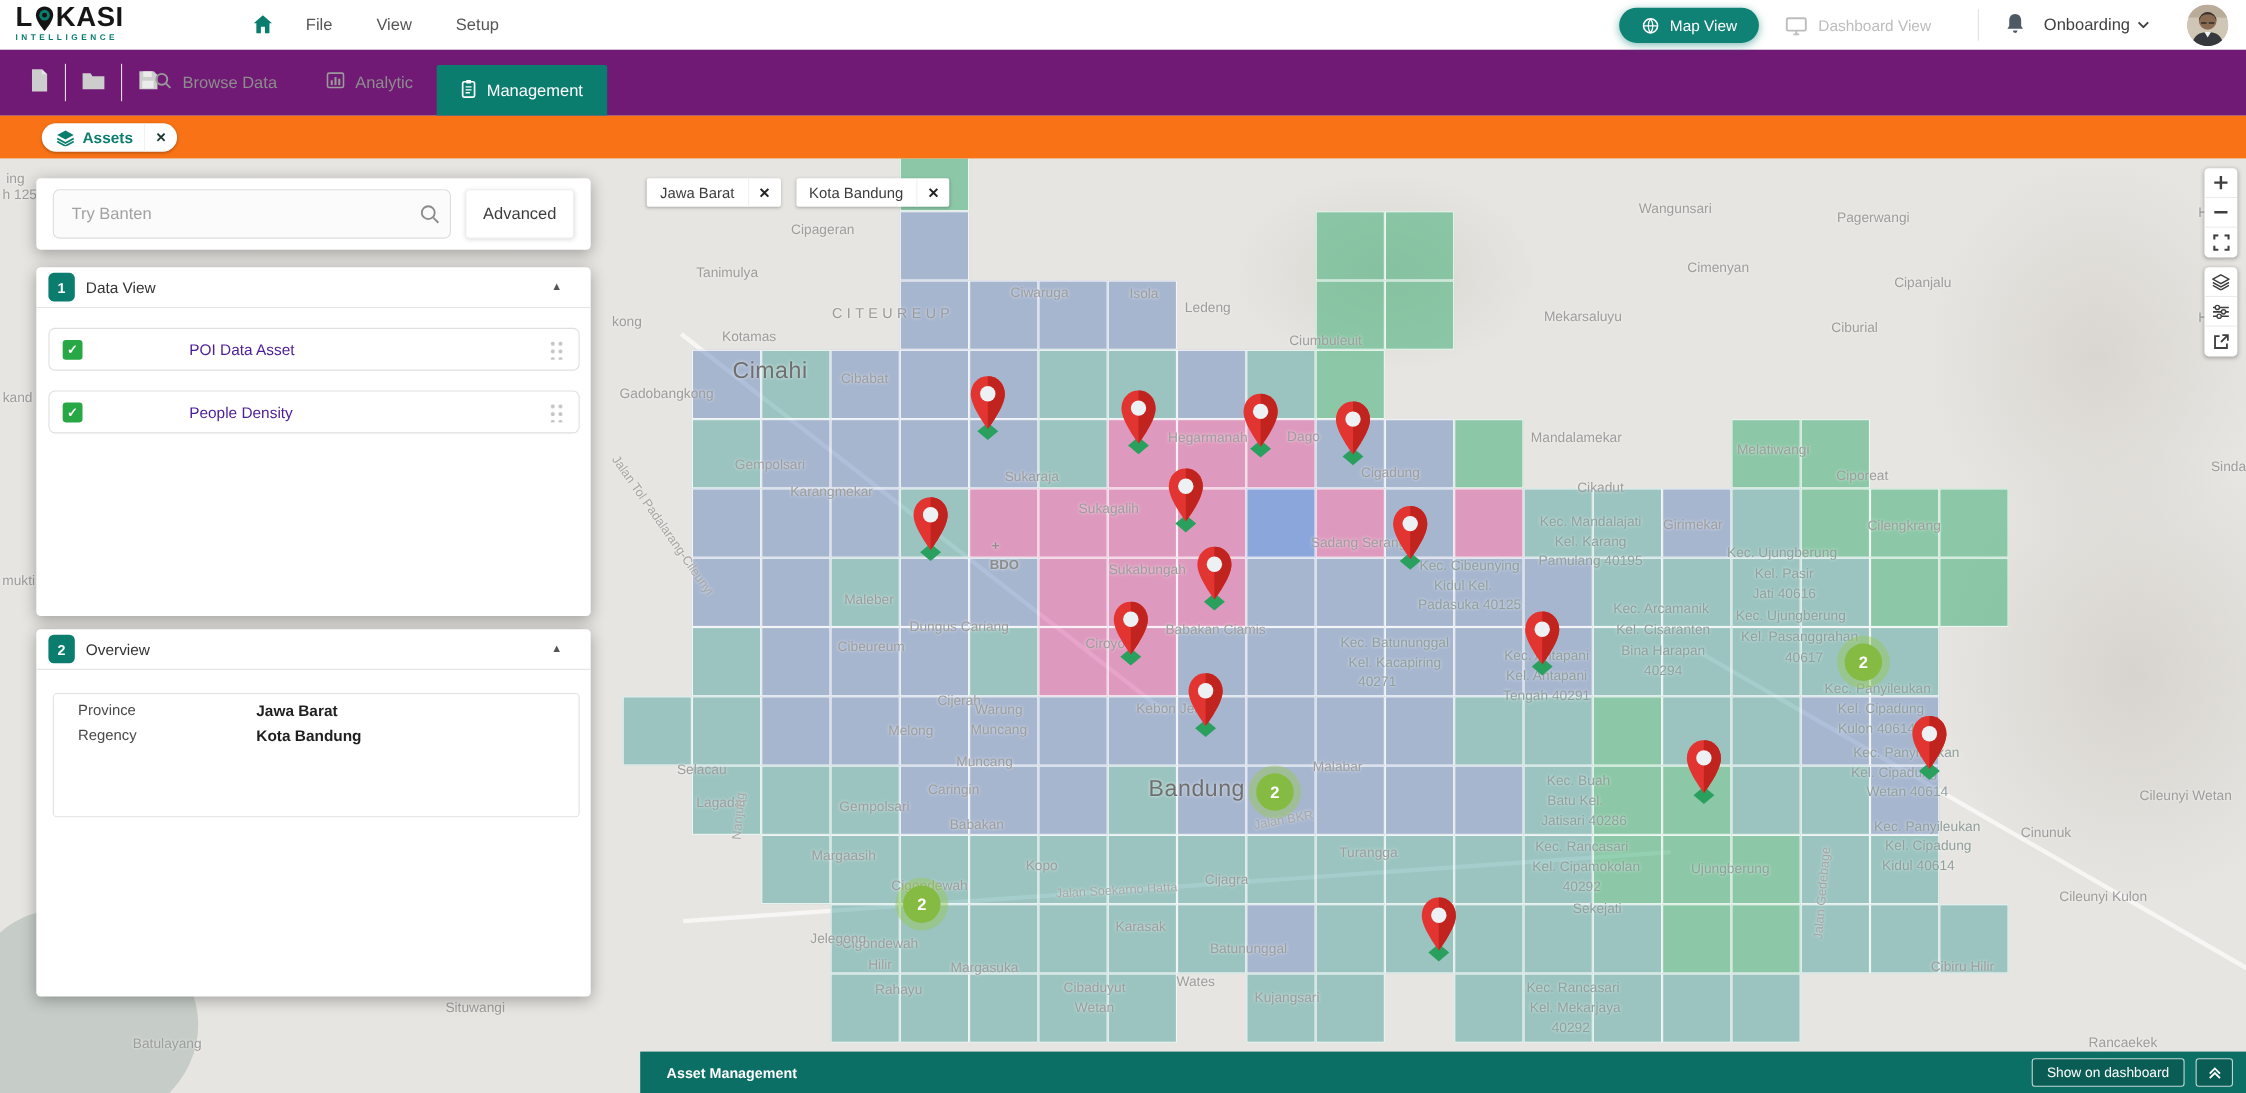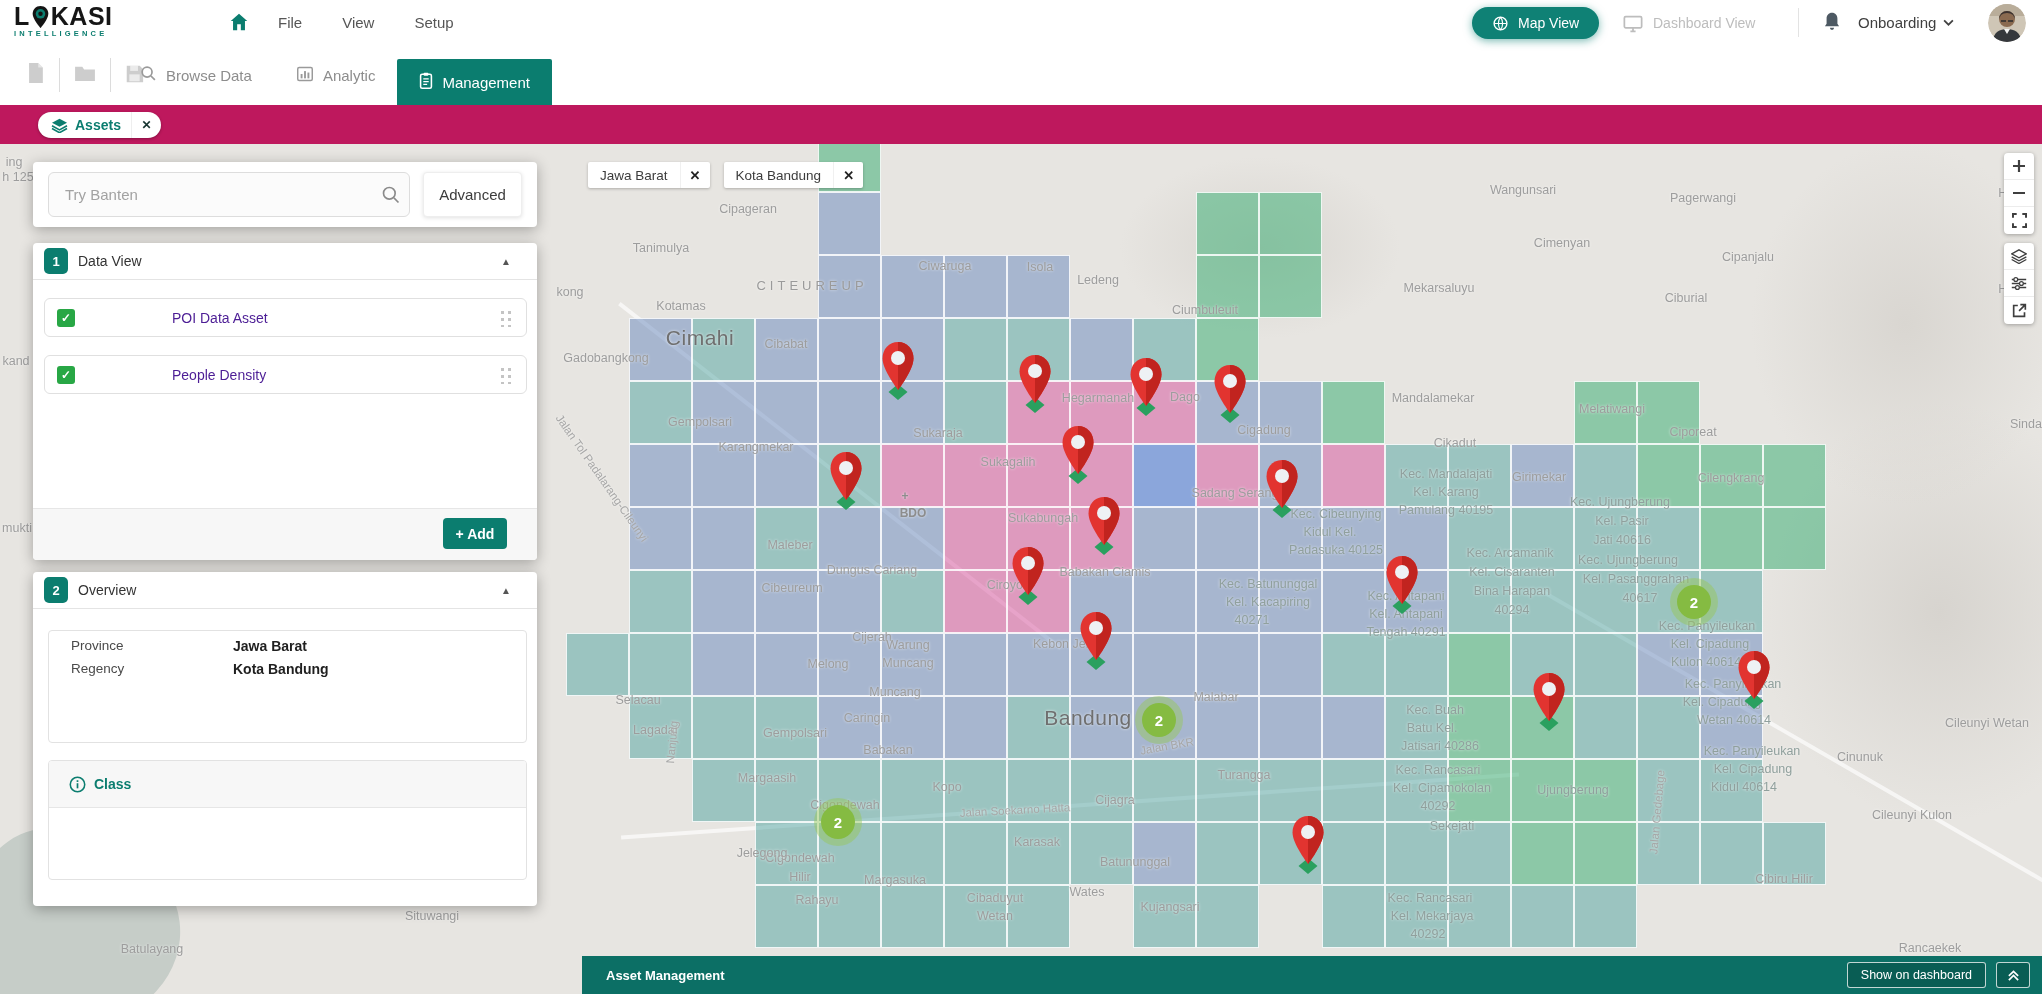--- a/index.html
+++ b/index.html
@@ -42,30 +42,30 @@
   #menu { position:absolute; left:278px; top:0; height:45px; display:flex; align-items:center; gap:40px; }
   #menu span { font-size:15px; color:#565656; cursor:pointer; }
   #mapview-btn { position:absolute; left:1472px; top:7px; height:32px; padding:0 20px; background:#0f8175; border-radius:16px; color:#fff; font-size:14px; display:flex; align-items:center; gap:9px; box-shadow:0 2px 8px rgba(15,129,117,.55); cursor:pointer; }
   #dashview-btn { position:absolute; left:1622px; top:7px; height:32px; display:flex; align-items:center; gap:9px; color:#bdbdbd; font-size:14px; cursor:pointer; }
   #hdr-divider { position:absolute; left:1798px; top:8px; width:1px; height:29px; background:#e3e3e3; }
   #bell { position:absolute; left:1822px; top:11px; cursor:pointer; }
   #user { position:absolute; left:1858px; top:0; height:45px; display:flex; align-items:center; gap:7px; font-size:15px; color:#3f3f3f; cursor:pointer; }
   #avatar { position:absolute; left:1988px; top:4px; width:38px; height:38px; border-radius:50%; overflow:hidden; cursor:pointer; }
 
   
-  #toolbar { position:absolute; left:0; top:45px; width:2042px; height:60px; background:#ffffff; z-index:29; }
+  #toolbar { position:absolute; left:0; top:45px; width:2042px; height:60px; background:#701a75; z-index:29; }
   #file-icons { position:absolute; left:12px; top:0; height:60px; display:flex; align-items:center; }
   #file-icons .fi { padding:0 14px; }
   #file-icons .sep { width:1px; height:34px; background:#dcdcdc; }
   #tabs { position:absolute; left:118px; top:0; height:60px; display:flex; align-items:stretch; }
   .tab { display:flex; align-items:center; gap:9px; padding:0 22px; font-size:15px; color:#8d8d8d; cursor:pointer; }
   .tab.active { background:#0b7d6f; color:#fff; margin-top:14px; padding-top:0; align-items:center; border-radius:2px 2px 0 0; height:46px; }
 
   
-  #assetsbar { position:absolute; left:0; top:105px; width:2042px; height:39px; background:#be185d; z-index:28; }
+  #assetsbar { position:absolute; left:0; top:105px; width:2042px; height:39px; background:#f97316; z-index:28; }
   #assets-pill { position:absolute; left:38px; top:7px; height:26px; background:#fff; border-radius:13px; display:flex; align-items:center; box-shadow:0 1px 3px rgba(0,0,0,.3); cursor:pointer; }
   #assets-pill .lab { display:flex; align-items:center; gap:7px; padding:0 10px 0 13px; color:#0b7d6f; font-size:14px; font-weight:700; }
   #assets-pill .close { width:30px; height:26px; display:flex; align-items:center; justify-content:center; border-left:1px solid #eee; font-weight:700; font-size:12px; color:#16342f; border-radius:0 13px 13px 0; }
 
   
   .panel { position:absolute; left:33px; width:504px; background:#fff; border-radius:4px; box-shadow:0 3px 14px rgba(0,0,0,.3); z-index:20; }
   #search-panel { top:162px; height:65px; }
   #search-input { position:absolute; left:15px; top:10px; width:362px; height:45px; border:1px solid #ddd; border-radius:6px; background:#fbfbfb; font-size:15px; color:#444; padding:0 40px 0 16px; outline:none; font-family:"Liberation Sans",sans-serif; }
   #search-input::placeholder { color:#a2a2a2; }
   #search-icon { position:absolute; left:348px; top:23px; }
@@ -716,53 +716,40 @@
           <span class="checkbox">✓</span>
     <span class="dv-label">POI Data Asset</span>
     <span class="grip"></span>
         </div>
         <div class="dv-row">
           <span class="checkbox">✓</span>
     <span class="dv-label">People Density</span>
     <span class="grip"></span>
         </div>
       </div>
-    <div id="dv-footer">
-      <div id="add-btn">+ Add</div>
-    </div>
   </div>
 
   <div class="panel" id="overview-panel">
     <div class="panel-header">
       <div class="badge">2</div>
       <div class="panel-title">Overview</div>
       <div class="collapse">▲</div>
     </div>
     <div class="info-box" id="area-box">
       <div id="ai-rows">
           <div class="ai-row">
             <span class="k">Province</span>
     <span class="v">Jawa Barat</span>
           </div>
           <div class="ai-row">
             <span class="k">Regency</span>
     <span class="v">Kota Bandung</span>
           </div>
         </div>
     </div>
-    <div class="info-box" id="class-box">
-      <div class="info-head">
-        <svg width="17" height="17" viewBox="0 0 20 20">
-            <circle cx="10" cy="10" r="8.5" fill="none" stroke="#0b7d6f" stroke-width="1.8"></circle>
-            <rect x="9" y="8.5" width="2" height="6" fill="#0b7d6f"></rect>
-            <rect x="9" y="5" width="2" height="2" fill="#0b7d6f"></rect>
-          </svg>
-        <span>Class</span>
-      </div>
-    </div>
   </div>
 
   <div id="bottombar">
     <span id="bb-title">Asset Management</span>
     <span id="bb-spacer"></span>
     <div id="bb-show">Show on dashboard</div>
     <div id="bb-collapse">
       <svg width="13" height="13" viewBox="0 0 14 14">
           <path d="M2 7.5 L7 2.5 L12 7.5 M2 12 L7 7 L12 12" stroke="#fff" stroke-width="1.8" fill="none"></path>
         </svg>

